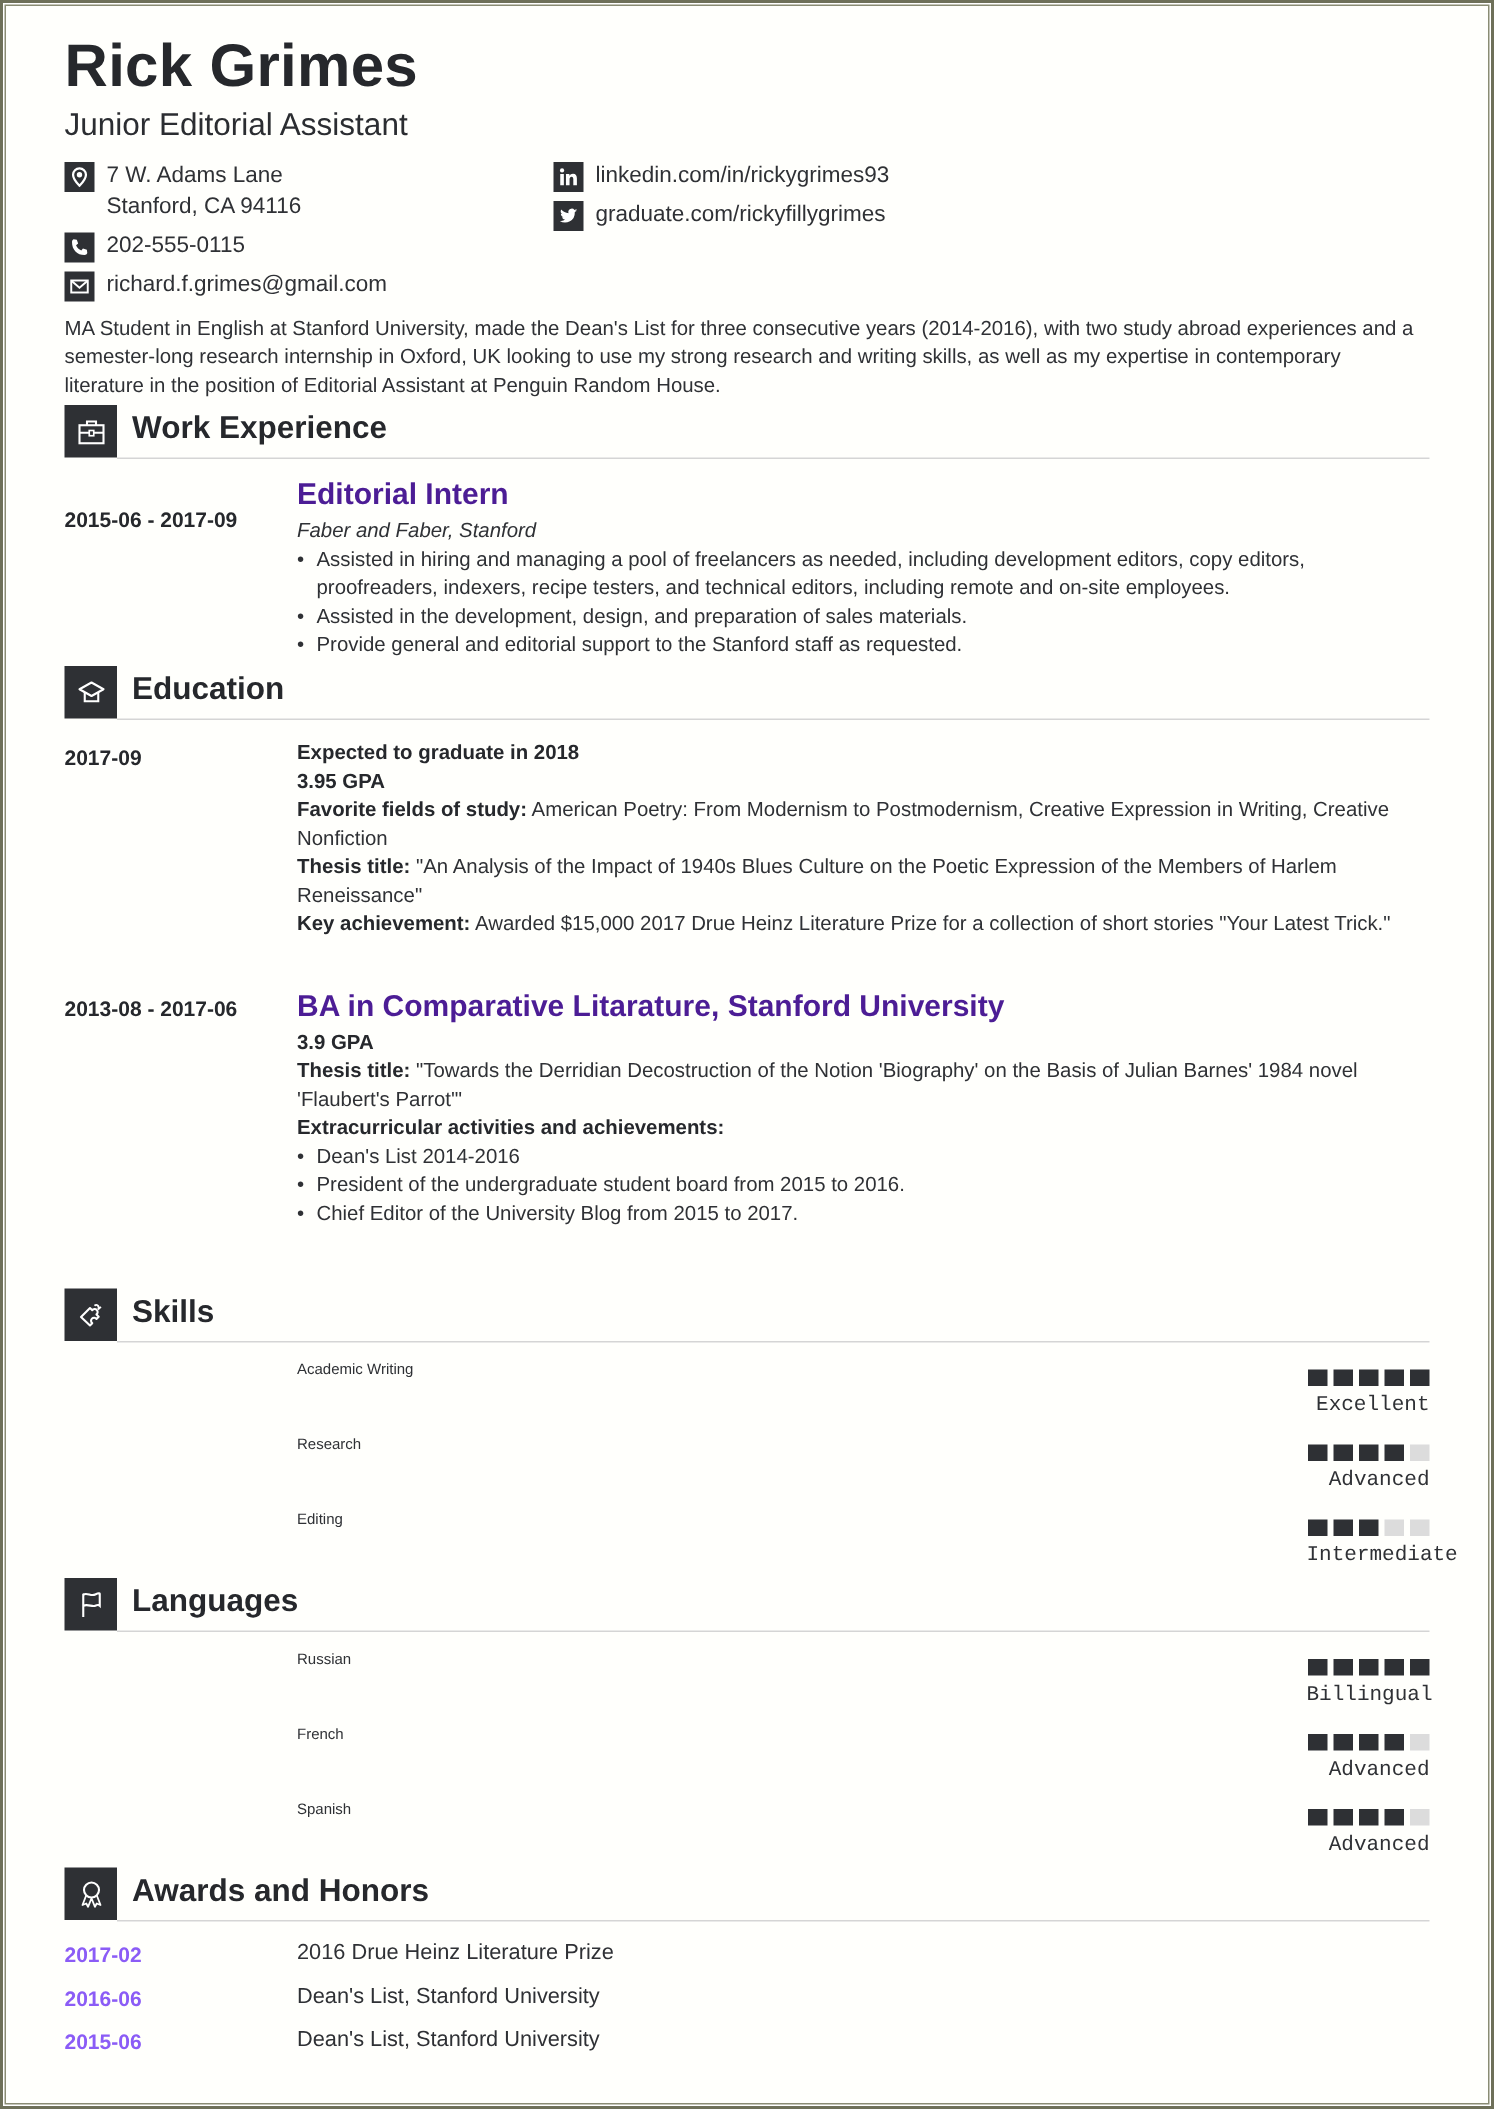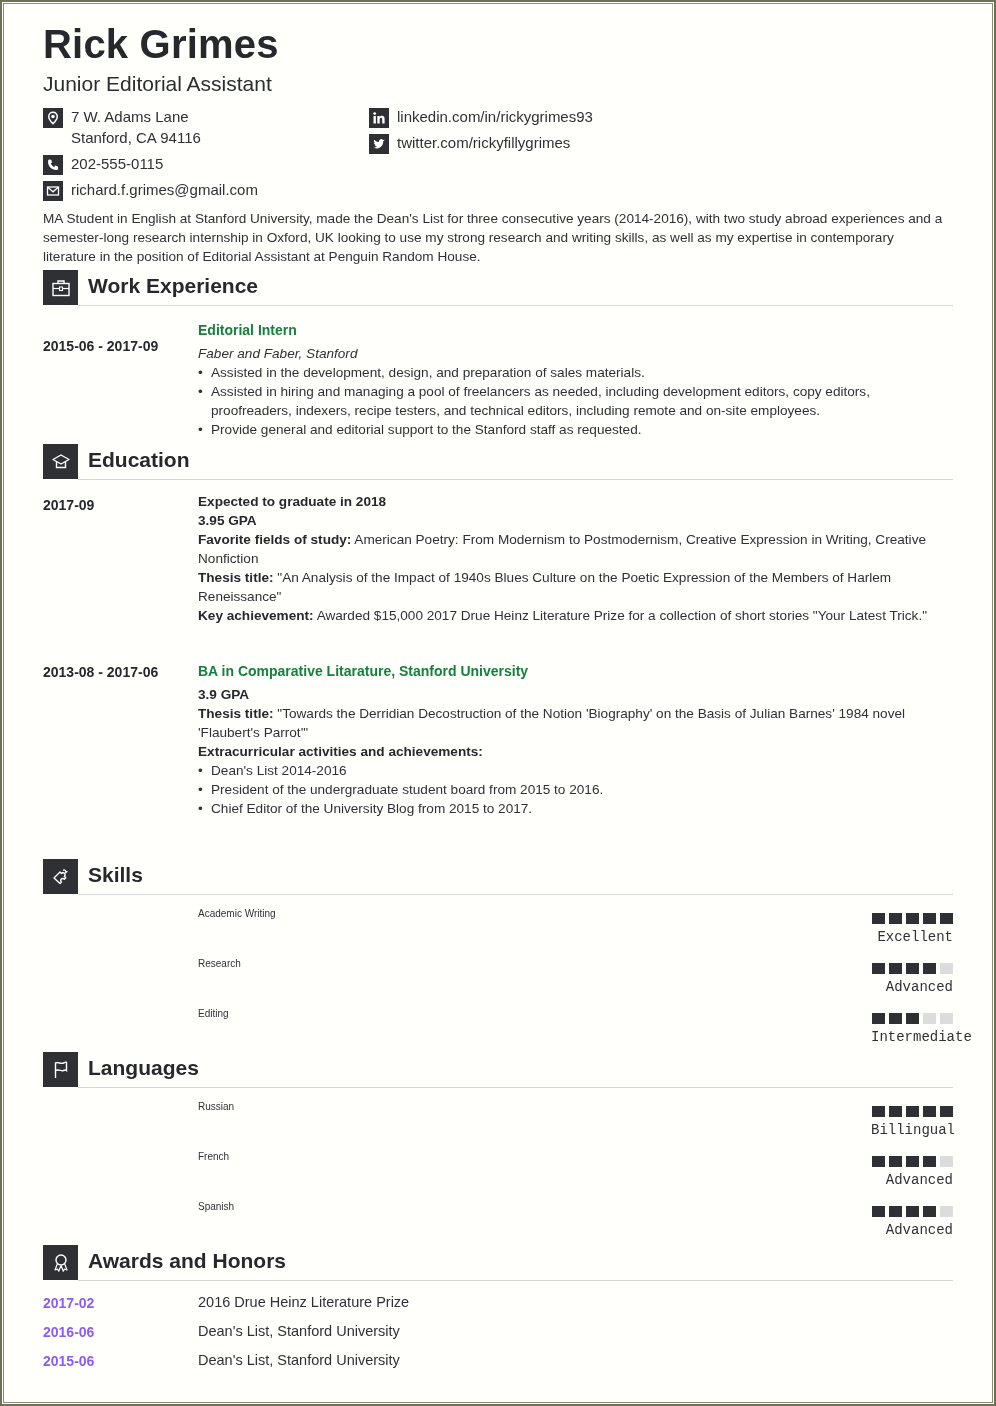--- a/index.html
+++ b/index.html
@@ -17,21 +17,21 @@
   .cicon svg { width: 14px; height: 14px; }
   .ctext { position: absolute; left: 28px; white-space: nowrap; }
   .summary { position: absolute; top: 209px; left: 0; width: 905px; font-size: 13.6px; line-height: 19px; color: #2f3135; }
   .section-head { position: absolute; left: 0; width: 910px; height: 36px; }
   .section-head .sicon { position: absolute; left: 0; top: 0; width: 35px; height: 35px; background: #2e3034; display: flex; align-items: center; justify-content: center; }
   .section-head .sicon svg { width: 22px; height: 22px; }
   .section-head .stitle { position: absolute; left: 45px; top: 4px; font-size: 21px; font-weight: bold; color: #26282c; }
   .section-head .sline { position: absolute; left: 35px; right: 0; top: 35px; height: 1px; background: #d5d5d5; }
   .date { position: absolute; left: 0; font-size: 14px; font-weight: bold; color: #26282c; }
   .entry { position: absolute; left: 155px; width: 755px; font-size: 13.6px; line-height: 19px; color: #2f3135; }
-  .entry .etitle { font-size: 14px; font-weight: bold; color: #15803d; line-height: 24px; margin-bottom: 2px; }
+  .entry .etitle { font-size: 20px; font-weight: bold; color: #4c1d95; line-height: 24px; margin-bottom: 2px; }
   .entry .company { font-style: italic; }
   .entry ul { margin: 0; padding: 0; list-style: none; }
   .entry li { position: relative; padding-left: 13px; }
   .entry li::before { content: "•"; position: absolute; left: 0; top: 0; }
   .b { font-weight: bold; color: #26282c; }
   .skill-name { position: absolute; left: 155px; font-size: 10px; color: #2f3135; }
   .rating { position: absolute; right: 0; width: 82px; text-align: right; font-family: Liberation Mono, monospace; }
   .dots { display: flex; justify-content: flex-end; gap: 4px; }
   .dot { width: 13px; height: 11px; background: #2e3034; }
   .dot.off { background: #dcdcdc; }
@@ -90,21 +90,21 @@
     </span>
     <div class="ctext" style="top:0;">linkedin.com/in/rickygrimes93</div>
   </div>
 
   <div class="contact" style="top:132px; left:326px;">
     <span class="cicon" style="top:2px; left:0;">
       <svg viewBox="0 0 14 14">
           <path d="M12.8 3.3c-0.4 0.2-0.9 0.3-1.3 0.4 0.5-0.3 0.8-0.7 1-1.3-0.4 0.3-0.9 0.5-1.5 0.6A2.3 2.3 0 0 0 7 5.1 6.5 6.5 0 0 1 2.2 2.7a2.3 2.3 0 0 0 0.7 3.1c-0.4 0-0.7-0.1-1-0.3 0 1.1 0.8 2.1 1.8 2.3-0.3 0.1-0.7 0.1-1 0 0.3 0.9 1.2 1.6 2.2 1.6A4.6 4.6 0 0 1 1.2 10.3 6.5 6.5 0 0 0 11.2 4.6V4.3c0.6-0.3 1.1-0.7 1.6-1z" fill="#fff"></path>
         </svg>
     </span>
-    <div class="ctext" style="top:0;">twitter.com/rickyfillygrimes</div>
+    <div class="ctext" style="top:0;">graduate.com/rickyfillygrimes</div>
   </div>
 
   <div class="summary">MA Student in English at Stanford University, made the Dean's List for three consecutive years (2014-2016), with two study abroad experiences and a semester-long research internship in Oxford, UK looking to use my strong research and writing skills, as well as my expertise in contemporary literature in the position of Editorial Assistant at Penguin Random House.</div>
 
   <div class="section-head" style="top:270px;">
     <div class="sicon">
       <svg viewBox="0 0 22 22">
           <rect x="3" y="6.5" width="16" height="12" fill="none" stroke="#fff" stroke-width="1.4"></rect>
           <path d="M8 6.5V4h6v2.5" fill="none" stroke="#fff" stroke-width="1.4"></path>
           <path d="M3 11.5h16" stroke="#fff" stroke-width="1.2"></path>
@@ -113,22 +113,22 @@
     </div>
     <div class="stitle">Work Experience</div>
     <div class="sline"></div>
   </div>
 
   <div class="date" style="top:338px;">2015-06 - 2017-09</div>
   <div class="entry" style="top:318px;">
     <div class="etitle">Editorial Intern</div>
     <div class="company">Faber and Faber, Stanford</div>
     <ul>
+      <li>Assisted in hiring and managing a pool of freelancers as needed, including development editors, copy editors, proofreaders, indexers, recipe testers, and technical editors, including remote and on-site employees.</li>
       <li>Assisted in the development, design, and preparation of sales materials.</li>
-      <li>Assisted in hiring and managing a pool of freelancers as needed, including development editors, copy editors, proofreaders, indexers, recipe testers, and technical editors, including remote and on-site employees.</li>
       <li>Provide general and editorial support to the Stanford staff as requested.</li>
     </ul>
   </div>
 
   <div class="section-head" style="top:444px;">
     <div class="sicon">
       <svg viewBox="0 0 22 22">
           <path d="M11 4l8 4.5-8 4.5-8-4.5z" fill="none" stroke="#fff" stroke-width="1.4" stroke-linejoin="round"></path>
           <path d="M6.5 10.5v6h9v-6" fill="none" stroke="#fff" stroke-width="1.4"></path>
         </svg>

